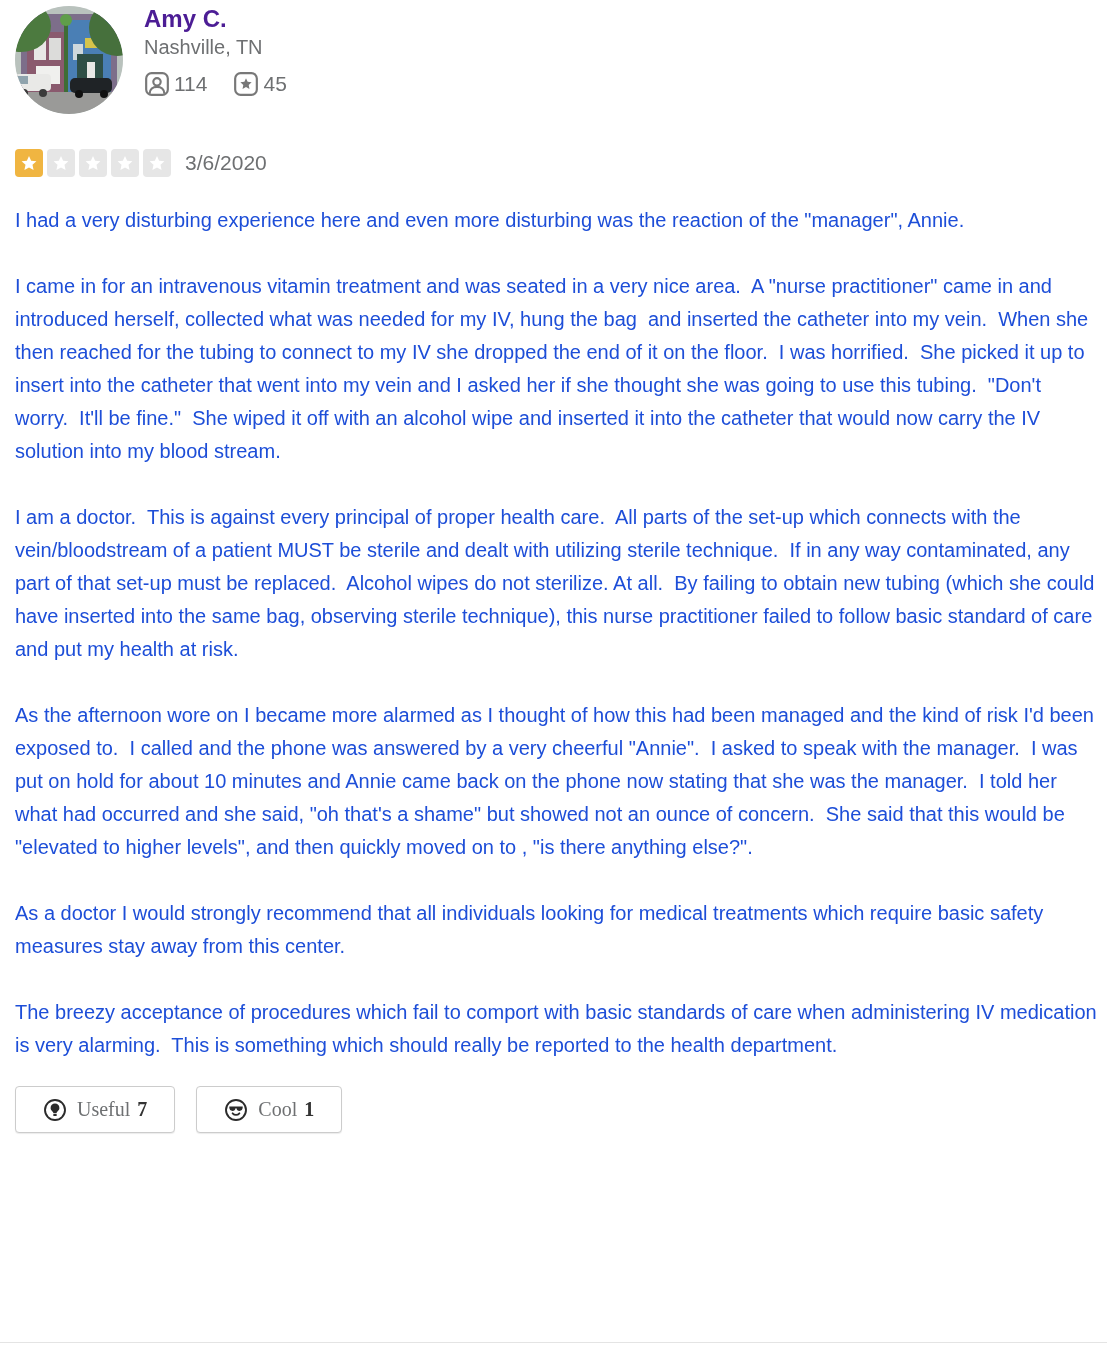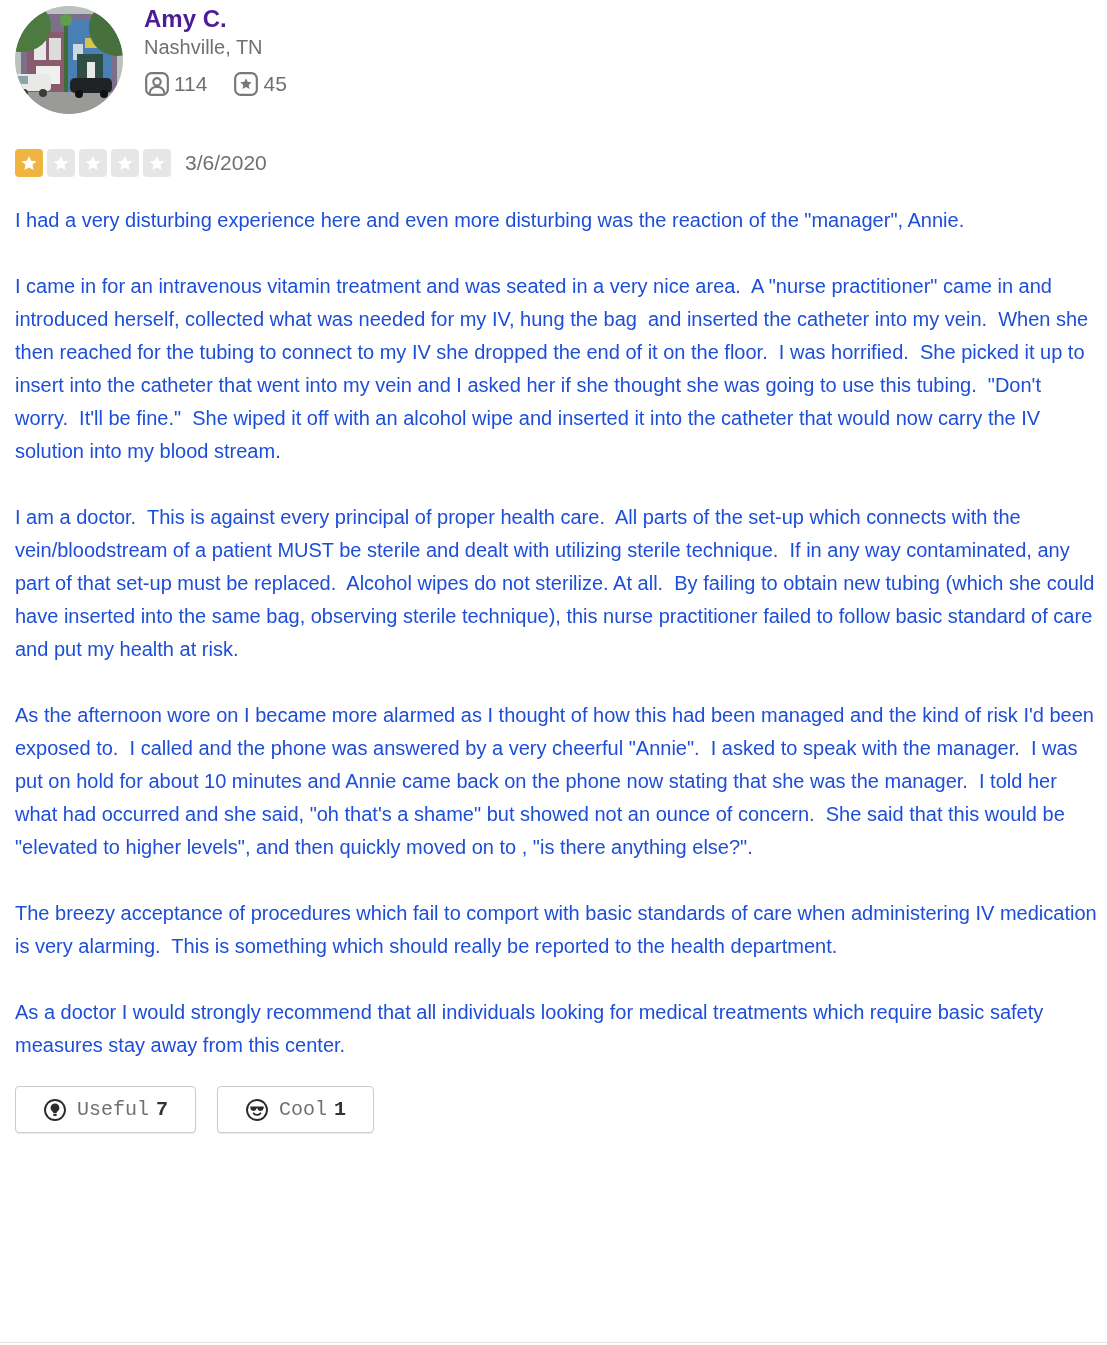--- a/index.html
+++ b/index.html
@@ -62,21 +62,21 @@
   .action-btn {
     display: inline-flex; align-items: center; justify-content: center;
     gap: 10px;
     height: 47px;
     padding: 0 27px;
     background: #ffffff;
     border: 1px solid #cccccc;
     border-radius: 4px;
     box-shadow: 0 1px 1px rgba(0,0,0,0.08);
     cursor: pointer;
-    font-family: Liberation Mono, monospace;
+    font-family: Liberation Serif, serif;
   }
   .action-btn .label { font-size: 20px; color: #6e7072; }
   .action-btn .count { font-size: 20px; color: #333333; font-weight: 700; margin-left: -3px; }
   .action-btn .count:empty { display: none; }
   .action-btn svg { display: block; }
 </style>
 </head>
 <body>
 
 <div class="page">
@@ -173,22 +173,22 @@
         </div>
       </div>
     <span class="review-date">3/6/2020</span>
   </div>
 
   <div class="review-body" id="review-body">
       <p>I had a very disturbing experience here and even more disturbing was the reaction of the "manager", Annie.</p>
       <p>I came in for an intravenous vitamin treatment and was seated in a very nice area.  A "nurse practitioner" came in and introduced herself, collected what was needed for my IV, hung the bag  and inserted the catheter into my vein.  When she then reached for the tubing to connect to my IV she dropped the end of it on the floor.  I was horrified.  She picked it up to insert into the catheter that went into my vein and I asked her if she thought she was going to use this tubing.  "Don't worry.  It'll be fine."  She wiped it off with an alcohol wipe and inserted it into the catheter that would now carry the IV solution into my blood stream.</p>
       <p>I am a doctor.  This is against every principal of proper health care.  All parts of the set-up which connects with the vein/bloodstream of a patient MUST be sterile and dealt with utilizing sterile technique.  If in any way contaminated, any part of that set-up must be replaced.  Alcohol wipes do not sterilize. At all.  By failing to obtain new tubing (which she could have inserted into the same bag, observing sterile technique), this nurse practitioner failed to follow basic standard of care and put my health at risk.</p>
       <p>As the afternoon wore on I became more alarmed as I thought of how this had been managed and the kind of risk I'd been exposed to.  I called and the phone was answered by a very cheerful "Annie".  I asked to speak with the manager.  I was put on hold for about 10 minutes and Annie came back on the phone now stating that she was the manager.  I told her what had occurred and she said, "oh that's a shame" but showed not an ounce of concern.  She said that this would be "elevated to higher levels", and then quickly moved on to , "is there anything else?".</p>
+      <p>As a doctor I would strongly recommend that all individuals looking for medical treatments which require basic safety measures stay away from this center.</p>
       <p>The breezy acceptance of procedures which fail to comport with basic standards of care when administering IV medication is very alarming.  This is something which should really be reported to the health department.</p>
-      <p>As a doctor I would strongly recommend that all individuals looking for medical treatments which require basic safety measures stay away from this center.</p>
     </div>
 
   <div class="actions">
     <button class="action-btn">
       <svg width="24" height="24" viewBox="0 0 24 24">
         <circle cx="12" cy="12" r="10" fill="none" stroke="#2b2b2b" stroke-width="1.9"></circle>
         <path d="M12 5.6c2.5 0 4.4 1.9 4.4 4.3 0 2.7-2.7 3.4-2.9 5.3h-3c-.2-1.9-2.9-2.6-2.9-5.3 0-2.4 1.9-4.3 4.4-4.3z" fill="#2b2b2b"></path>
         <rect x="10.2" y="16.1" width="3.6" height="1.8" rx="0.7" fill="#2b2b2b"></rect>
       </svg>
       <span class="label">Useful</span>

